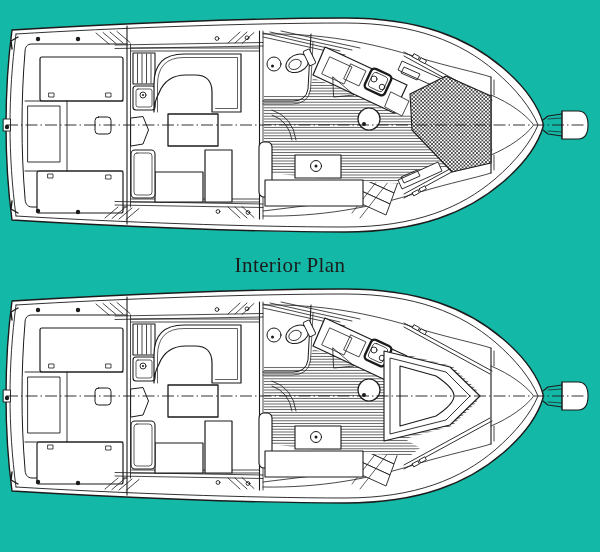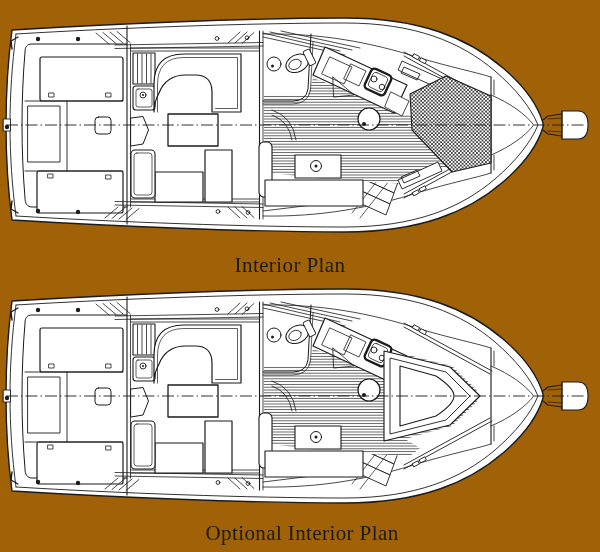--- a/index.html
+++ b/index.html
@@ -1,16 +1,16 @@
 <!DOCTYPE html>
 <html><head>
 <meta charset="utf-8">
 <style>
   html,body{margin:0;padding:0;background:#ffffff;}
-  .stage{position:relative;width:600px;height:552px;background:#a16207;overflow:hidden;
+  .stage{position:relative;width:600px;height:552px;background:#14b8a6;overflow:hidden;
          font-family:"Liberation Serif",serif;}
   .stage svg{position:absolute;left:0;top:0;}
   .caption{position:absolute;transform:translateX(-50%);font-size:21px;color:#1b1b1b;
            letter-spacing:.4px;white-space:nowrap;}
 </style>
 </head>
 <body>
 
 <div class="stage">
 
@@ -240,15 +240,14 @@
   <g transform="translate(0,271)">
     <use href="#hull-base"></use>
     <use href="#soleB"></use>
     <use href="#furn"></use>
     <use href="#fwdB"></use>
     <use href="#cline"></use>
   </g>
 </svg>
 
 <div class="caption" style="top:253px;left:290px">Interior Plan</div>
-<div class="caption" style="top:521px;left:302px">Optional Interior Plan</div>
 
 </div>
 
 </body></html>

